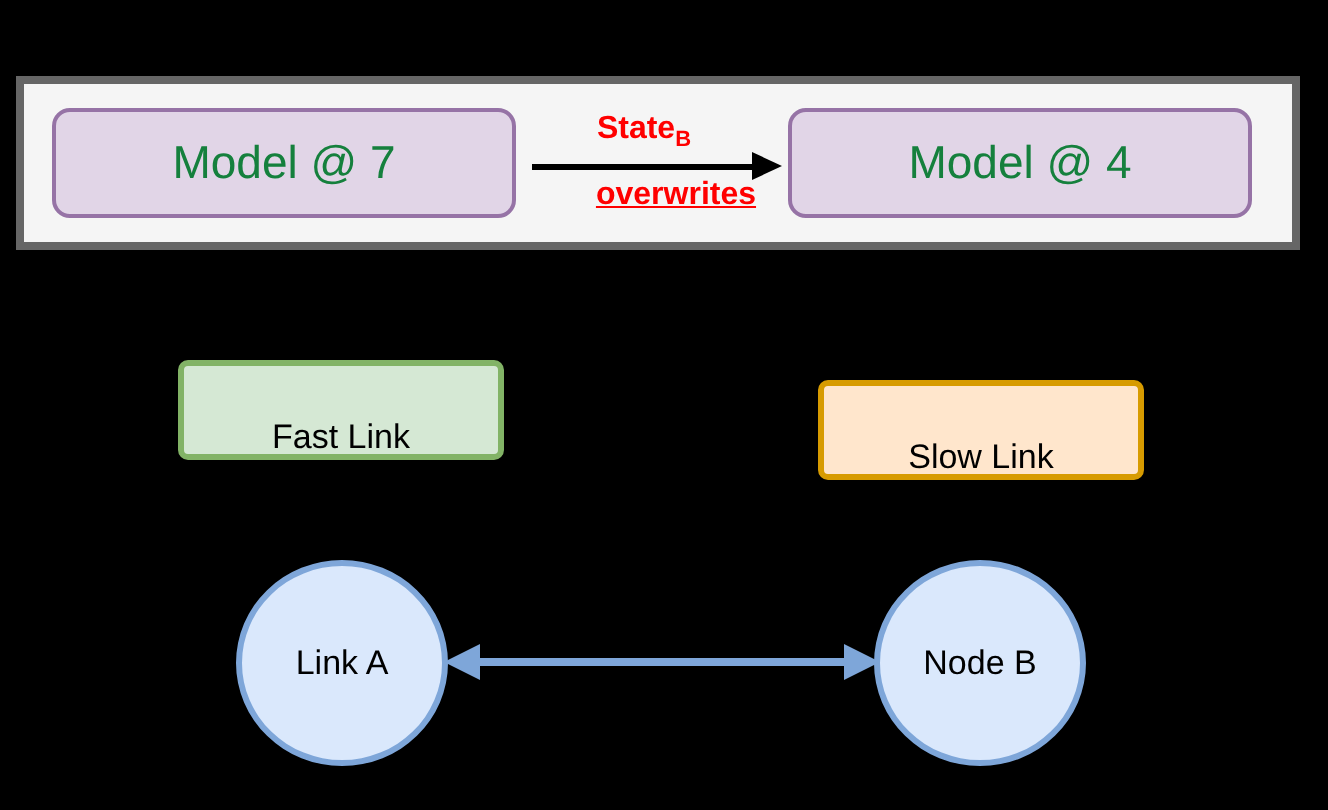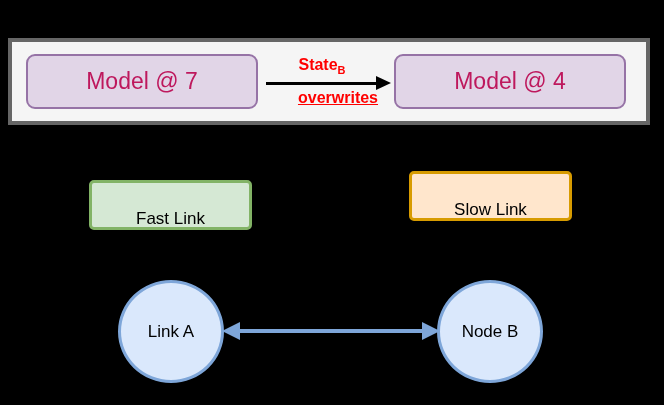--- a/index.html
+++ b/index.html
@@ -30,21 +30,21 @@
 
   .model-box {
     position: absolute;
     box-sizing: border-box;
     background: #e1d5e7;
     border: 2px solid #9673a6;
     border-radius: 9px;
     display: flex;
     align-items: center;
     justify-content: center;
-    color: #be185d;
+    color: #15803d;
     font-size: 23px;
     line-height: 1;
     white-space: nowrap;
   }
   #model-left  { left: 14px;  top: 12px; width: 232px; height: 55px; }
   #model-right { left: 382px; top: 12px; width: 232px; height: 55px; }
 
   
   .edge-line {
     position: absolute;
@@ -92,21 +92,21 @@
     font-size: 17px;
     line-height: 1;
     white-space: nowrap;
   }
   #fast-link {
     left: 89px; top: 180px; width: 163px; height: 50px;
     background: #d5e8d4;
     border: 3px solid #82b366;
   }
   #slow-link {
-    left: 409px; top: 171px; width: 163px; height: 50px;
+    left: 409px; top: 190px; width: 163px; height: 50px;
     background: #ffe6cc;
     border: 3px solid #d79b00;
   }
 
   
   .node {
     position: absolute;
     box-sizing: border-box;
     background: #dae8fc;
     border: 3px solid #7ea6d9;

